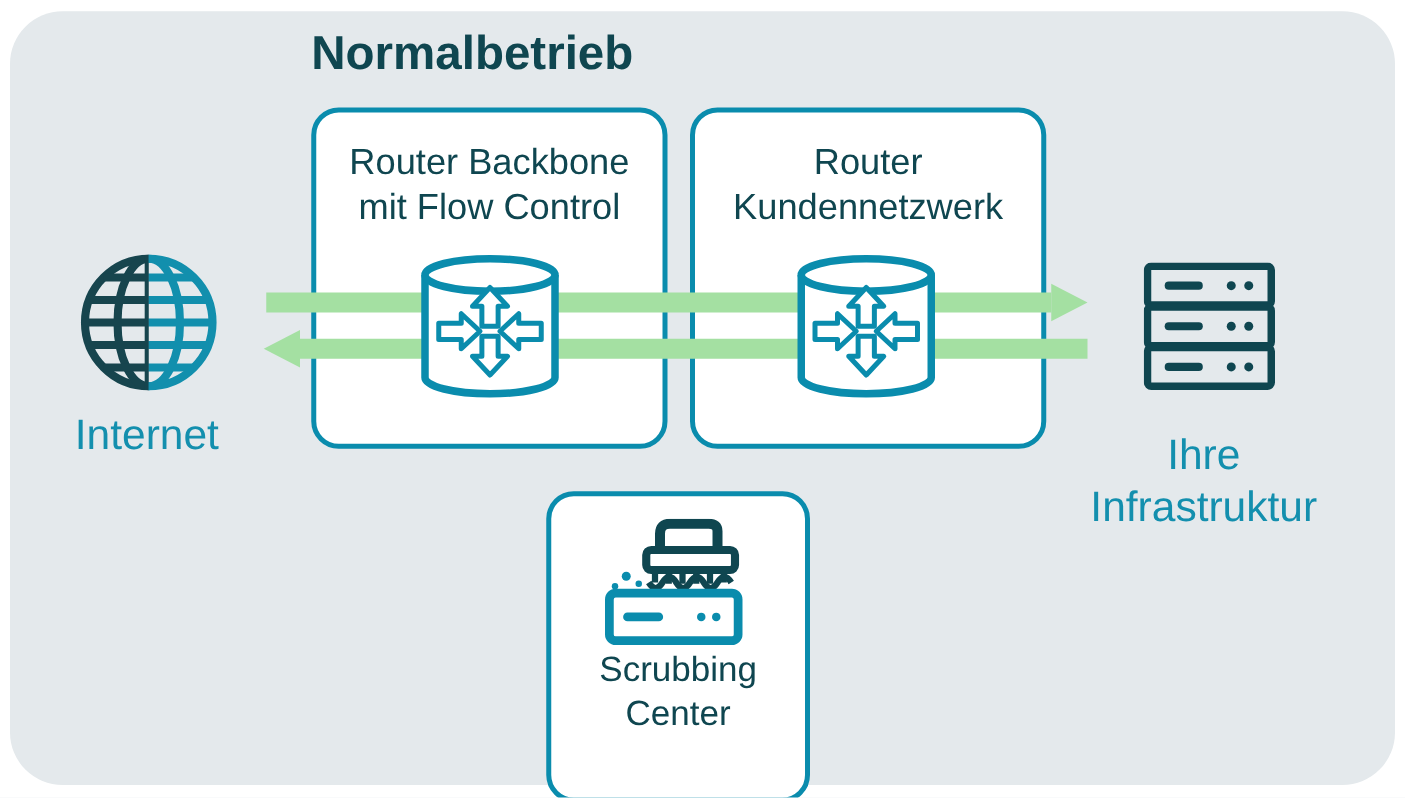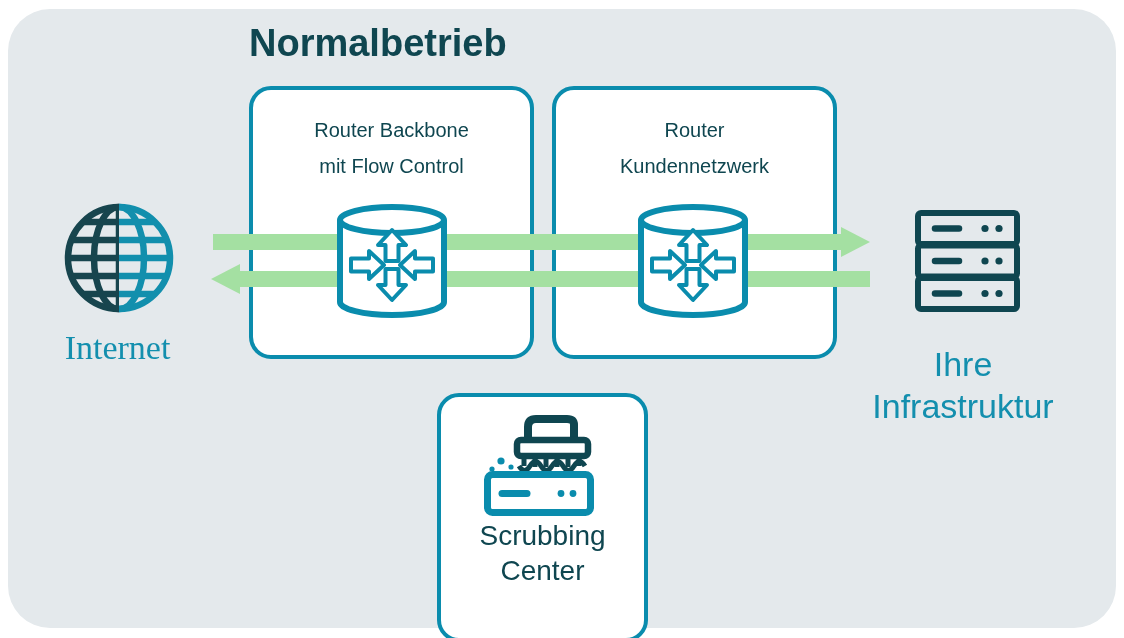--- a/index.html
+++ b/index.html
@@ -9,40 +9,40 @@
          background:#e4e9ec;border-radius:42px;}
   .title{position:absolute;left:249px;top:22px;width:588px;margin:0;
          text-align:left;font-size:38px;font-weight:700;color:#0f4650;
          letter-spacing:0;}
   .node-box{position:absolute;background:#ffffff;border:4px solid #0a8cad;
             border-radius:22px;box-sizing:border-box;z-index:1;}
   .box1{left:249px;top:86px;width:285px;height:273px;}
   .box2{left:552px;top:86px;width:285px;height:273px;}
   .scrub-box{left:437px;top:393px;width:211px;height:249px;z-index:3;}
   .box-label{position:absolute;left:0;top:22px;width:100%;text-align:center;
-             font-size:20px;line-height:36px;color:#0f4650;white-space:pre-line;}
+             font-size:29px;line-height:36px;color:#0f4650;white-space:pre-line;}
   .scrub-label{top:121px;font-size:28px;line-height:35px;}
   .flow{position:absolute;height:16px;background:#a4e0a2;z-index:2;}
   .flow-fwd{left:213px;top:234px;width:628px;}
   .flow-fwd::after{content:"";position:absolute;left:100%;top:-7px;width:0;height:0;
        border-top:15px solid transparent;border-bottom:15px solid transparent;
        border-left:29px solid #a4e0a2;}
   .flow-back{left:240px;top:271px;width:630px;}
   .flow-back::before{content:"";position:absolute;right:100%;top:-7px;width:0;height:0;
        border-top:15px solid transparent;border-bottom:15px solid transparent;
        border-right:29px solid #a4e0a2;}
   .icon{position:absolute;z-index:3;}
   .globe-icon{left:63px;top:202px;}
   .router-icon-1{left:336px;top:203px;}
   .router-icon-2{left:637px;top:203px;}
   .server-icon{left:915px;top:210px;}
   .scrub-icon{position:absolute;left:39px;top:18px;}
   .side-label{position:absolute;text-align:center;color:#138fae;font-size:34px;
               line-height:42px;white-space:pre-line;z-index:3;}
-  .internet-label{left:30px;top:327px;width:175px;font-family:Liberation Serif, serif;}
+  .internet-label{left:30px;top:327px;width:175px;}
   .infra-label{left:838px;top:343px;width:250px;}
 </style>
 </head>
 <body>
 
 <div class="stage">
 
   <div class="panel"></div>
 
   <h1 class="title">Normalbetrieb</h1>

